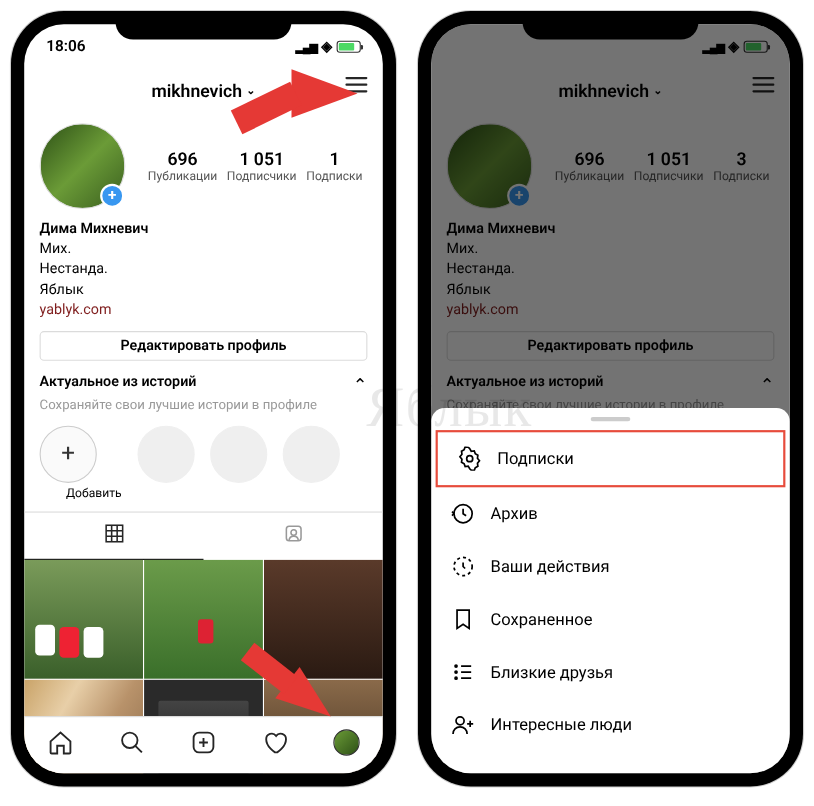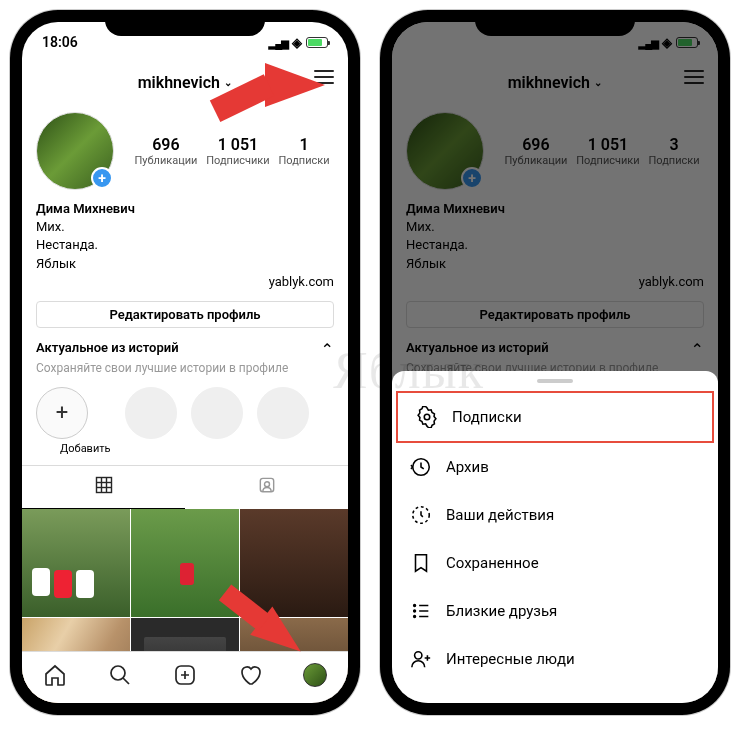--- a/index.html
+++ b/index.html
@@ -73,21 +73,21 @@
   position: absolute; bottom: 0; right: 0; width: 22px; height: 22px;
   background: #3897f0; border: 2px solid #fff; border-radius: 50%;
   color: #fff; text-align: center; line-height: 18px; font-size: 14px; font-weight: bold;
 }
 .stats { flex: 1; display: flex; justify-content: space-around; text-align: center; }
 .stat-num { font-size: 16px; font-weight: 600; }
 .stat-label { font-size: 11px; color: #555; }
 
 .bio { padding: 0 14px 10px; font-size: 13px; line-height: 1.4; }
 .bio-name { font-weight: 600; }
-.bio-link { color: #000000; text-align: right; }
+.bio-link { color: #7f1d1d; }
 
 .edit-btn {
   margin: 0 14px 12px; padding: 5px; text-align: center;
   border: 1px solid #dbdbdb; border-radius: 4px;
   font-size: 13px; font-weight: 600; cursor: pointer;
 }
 
 .highlights-h {
   padding: 0 14px; display: flex; justify-content: space-between;
 }

